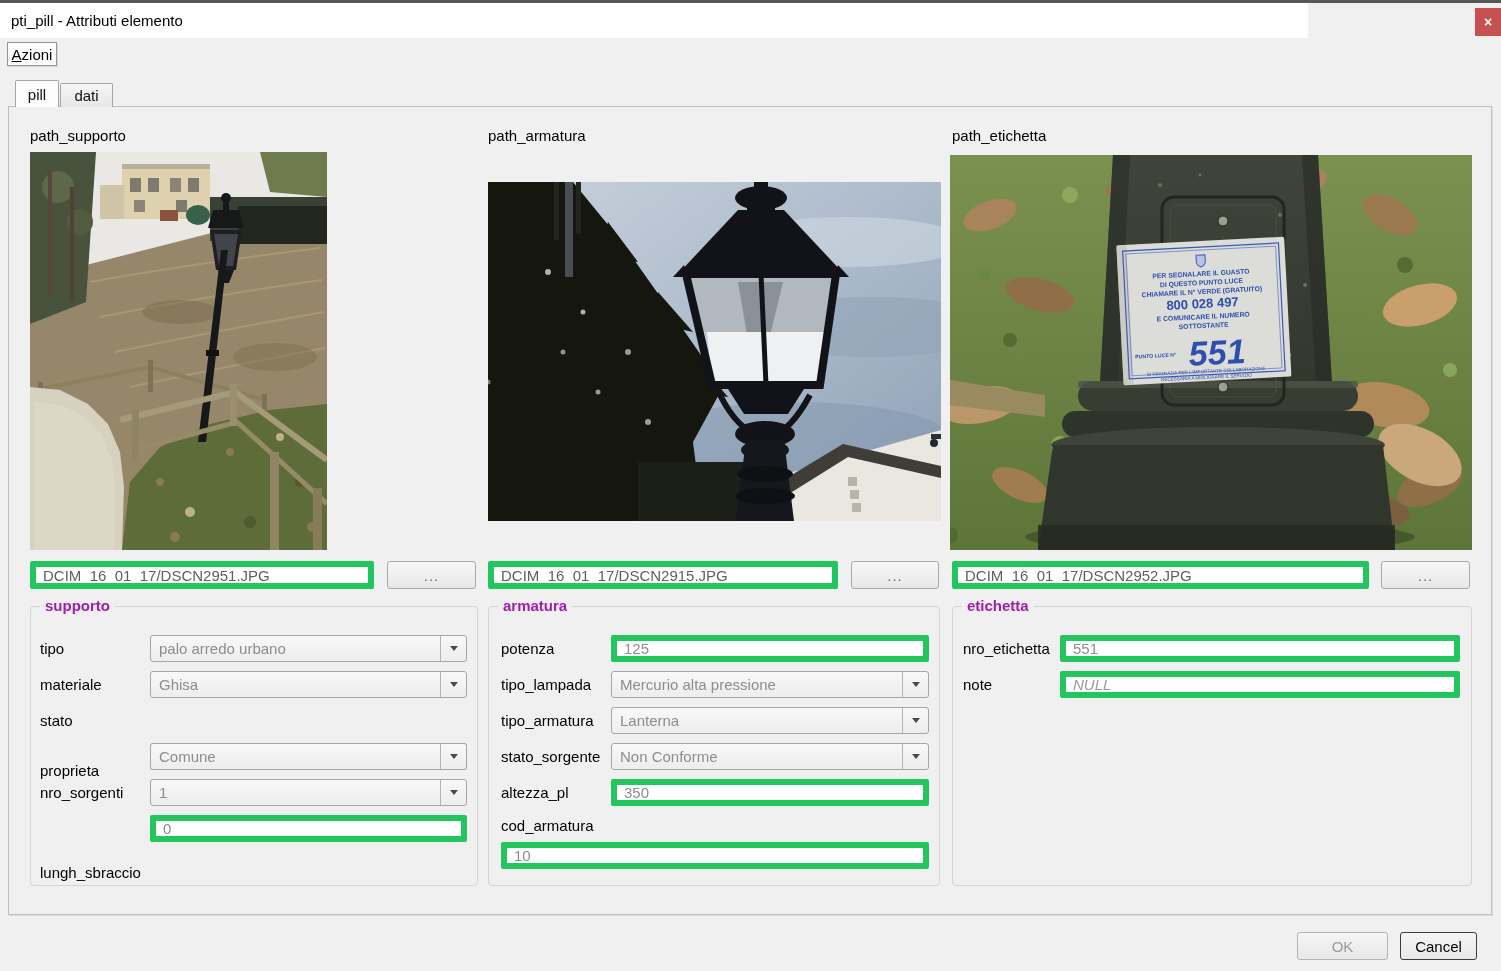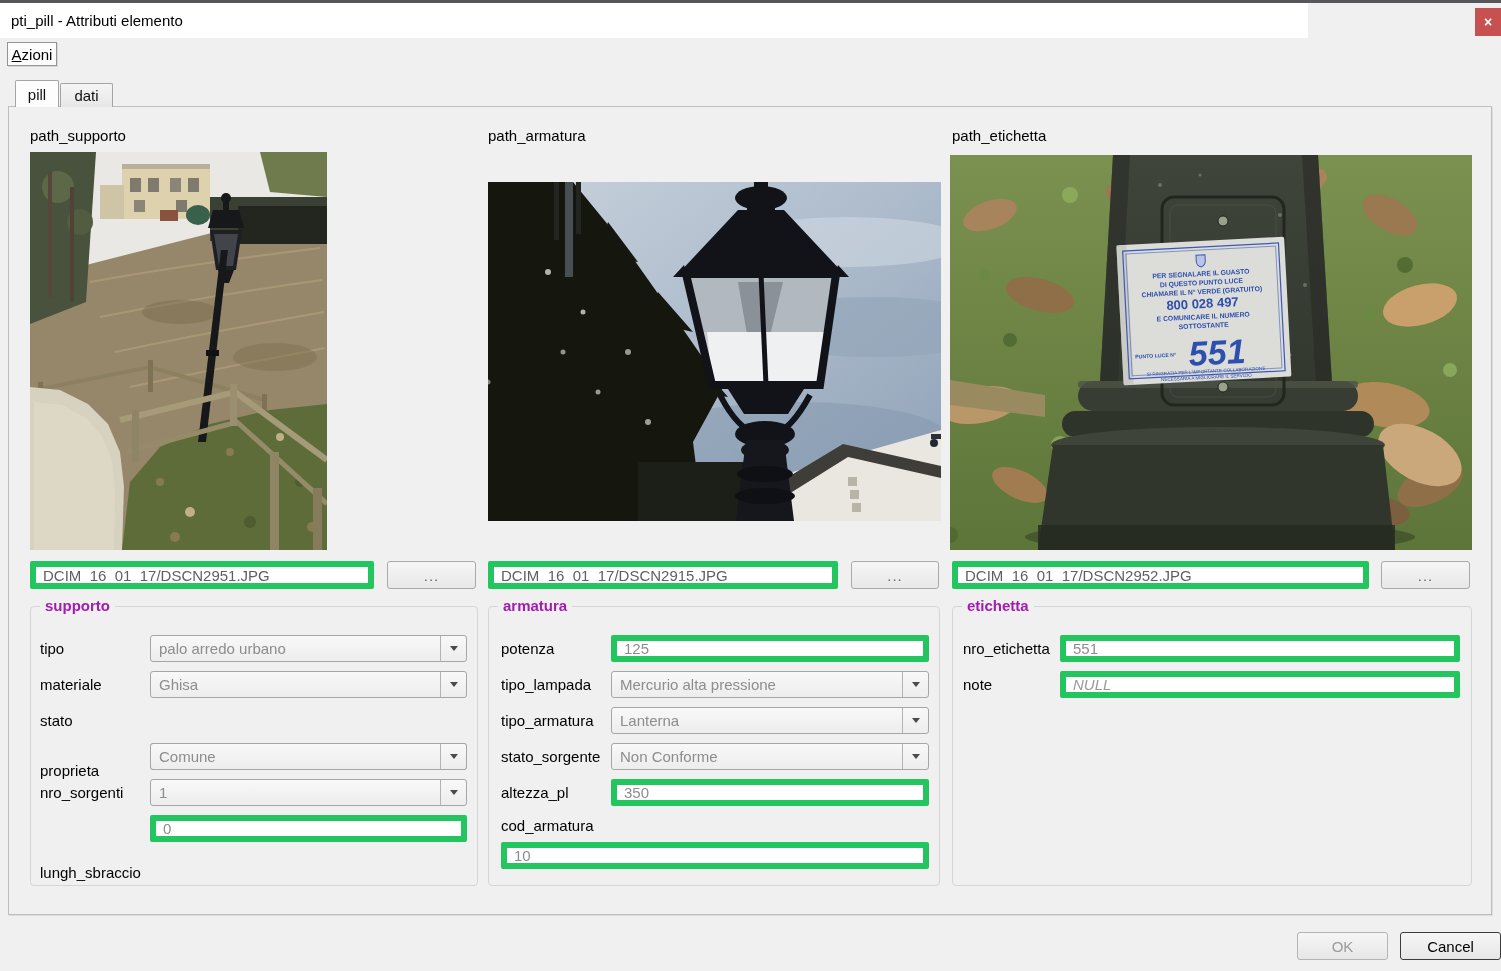--- a/index.html
+++ b/index.html
@@ -33,21 +33,21 @@
 
   .tinput { position:absolute; border:6px solid #22c55e; border-radius:2px; background:#fff;
             font-size:15px; font-family:inherit; color:#8d8d8d; padding:0 7px; outline:none; }
   .pathinput { height:28px; color:#5f5f5f; }
   .note-null { font-style:italic; color:#9a9a9a; }
 
   .btn { position:absolute; border:1px solid #a9a9a9; border-radius:3px;
          background:linear-gradient(#f6f6f6,#e7e7e7); font-size:15px; font-family:inherit; color:#1a1a1a; }
   .browse { height:28px; color:#6a6a6a; letter-spacing:1px; }
   .okbtn { left:1297px; top:932px; width:91px; height:28px; color:#9b9b9b; border-color:#b4b4b4; }
-  .cancelbtn { left:1400px; top:932px; width:101px; height:28px; color:#000; border:1px solid #3c3c3c;text-align:center; }
+  .cancelbtn { left:1400px; top:932px; width:77px; height:28px; color:#000; border:1px solid #3c3c3c;text-align:center; }
 
   .groupbox { position:absolute; border:1px solid #d5d5d5; border-radius:4px; }
   .legend { position:absolute; top:-10px; left:9px; background:#f0f0f0; padding:0 5px;
             font-weight:bold; font-size:15px; color:#a21caf; }
 
   .dropdown { position:absolute; height:27px; border:1px solid #a6a6a6; border-radius:3px;
               background:linear-gradient(#f8f8f8,#ededed); color:#8d8d8d; font-size:15px;
               line-height:25px; padding-left:8px; white-space:nowrap; overflow:hidden; }
   .arrowbox { position:absolute; right:0; top:0; width:26px; height:100%;
               border-left:1px solid #b3b3b3; display:flex; align-items:center; justify-content:center; }

